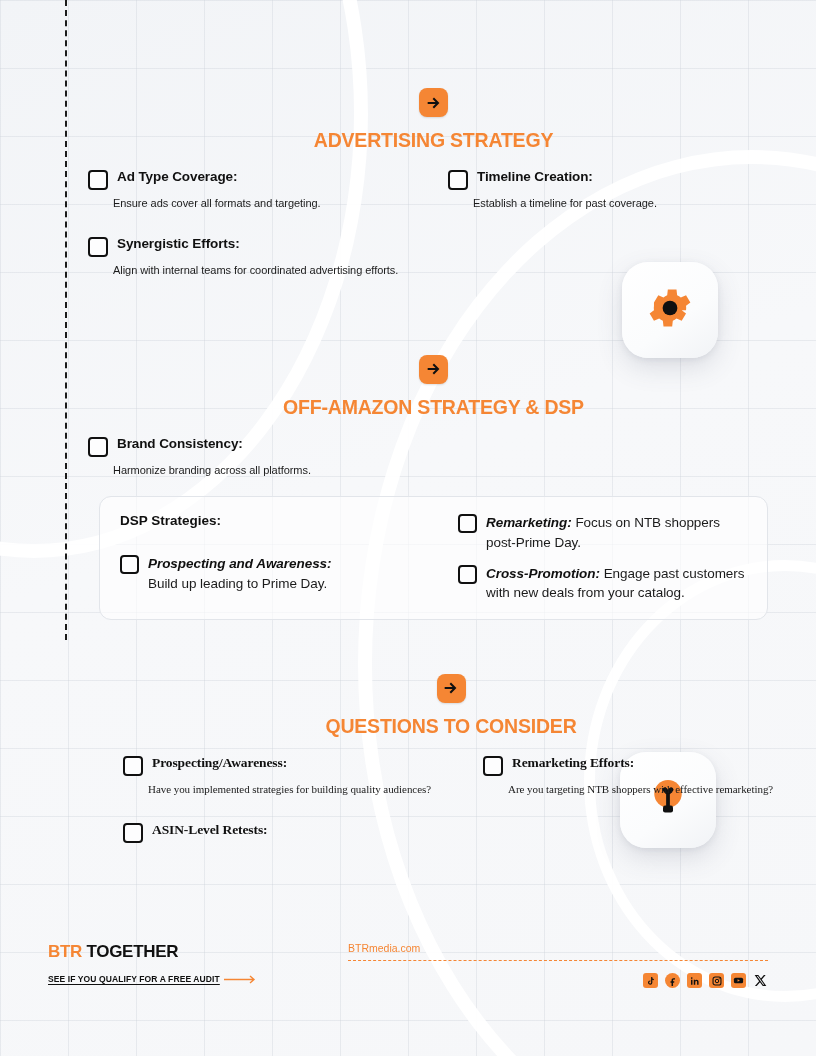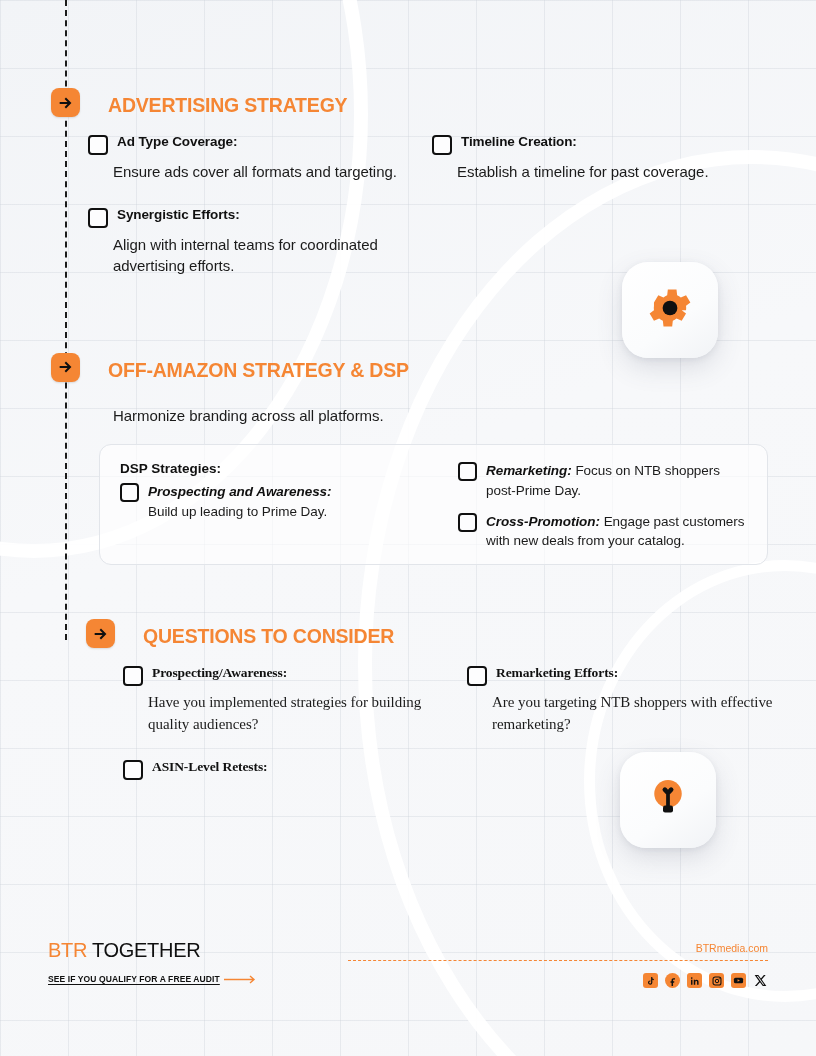--- a/index.html
+++ b/index.html
@@ -52,23 +52,24 @@
   #content {
     position: relative;
     z-index: 5;
   }
 
   .section { position: relative; }
 
   .section-head {
     position: relative;
     display: flex;
-    align-items: flex-end;
-    gap: 28px;
+    align-items: center;
+    gap: 12px;
     padding-left: 51px;
+    flex-direction: column;
   }
   .arrow-badge {
     width: 29px;
     height: 29px;
     flex: 0 0 29px;
     background: #F58634;
     border-radius: 8px;
     display: flex;
     align-items: center;
     justify-content: center;
@@ -81,21 +82,21 @@
     font-weight: 800;
     letter-spacing: -0.2px;
     text-transform: uppercase;
     white-space: nowrap;
   }
 
   .cols {
     display: flex;
     padding-left: 88px;
     padding-right: 40px;
-    gap: 8px;
+    gap: 24px;
   }
   .col { width: 336px; flex: 0 0 336px; }
   .col.right { width: 330px; flex: 0 0 330px; }
 
   .item { margin-bottom: 14px; }
   .item-head {
     display: flex;
     align-items: flex-start;
     gap: 9px;
   }
@@ -114,21 +115,21 @@
     flex: 0 0 15px;
   }
   .item-title {
     font-size: 13.5px;
     font-weight: 800;
     color: #101010;
     letter-spacing: -0.1px;
     line-height: 1.25;
   }
   .item-desc {
-    font-size: 15px;
+    font-size: 11px;
     color: #1b1b1b;
     line-height: 1.44;
     margin-top: 6px;
     margin-left: 25px;
     letter-spacing: -0.05px;
   }
 
   
   .inline-item {
     display: flex;
@@ -160,21 +161,21 @@
     display: flex;
     gap: 18px;
     box-sizing: border-box;
   }
   #dsp-card .dsp-left { width: 320px; flex: 0 0 320px; }
   #dsp-card .dsp-right { flex: 1 1 auto; }
   .dsp-label {
     font-size: 13.5px;
     font-weight: 800;
     color: #101010;
-    margin-bottom: 6px;
+    margin-bottom: 26px;
   }
 
   
   .icon-tile {
     position: absolute;
     width: 96px;
     height: 96px;
     border-radius: 26px;
     background: linear-gradient(145deg, #ffffff 0%, #fbfcfd 60%, #f1f3f6 100%);
     box-shadow: 0 10px 26px rgba(80,90,110,.16), 0 2px 6px rgba(80,90,110,.10);
@@ -195,22 +196,22 @@
     padding: 0 48px 0 48px;
     z-index: 6;
   }
   #footer-row {
     display: flex;
     align-items: flex-end;
     justify-content: space-between;
   }
   #brand-block { position: relative; }
   #brand-line {
-    font-size: 20px;
-    font-weight: 400;
+    font-size: 17px;
+    font-weight: 700;
     letter-spacing: -0.3px;
     line-height: 1;
   }
   #brand-btr { color: #F58634; }
   #brand-together { color: #101010; }
   #cta-row {
     display: flex;
     align-items: center;
     gap: 4px;
     margin-top: 10px;
@@ -219,21 +220,21 @@
     font-size: 8.5px;
     font-weight: 800;
     color: #101010;
     text-decoration: underline;
     text-underline-offset: 2px;
     letter-spacing: .1px;
   }
   #cta-arrow { display: block; }
 
   #footer-right {
-    text-align: right;
+    text-align: left;
   }
   #site-url {
     font-size: 10.5px;
     color: #F58634;
     margin-bottom: 6px;
   }
   #dash-rule {
     border: 0;
     border-top: 1.5px dashed #F58634;
     margin: 0 0 12px 0;
@@ -340,20 +341,24 @@
           <svg width="16" height="16" viewBox="0 0 24 24" aria-hidden="true">
             <path d="M4 12h13M12 6l6 6-6 6" stroke="#101010" stroke-width="3" fill="none" stroke-linecap="square"></path>
           </svg>
         </span>
         <span class="section-title">OFF-AMAZON STRATEGY &amp; DSP</span>
       </div>
 
       <div class="cols" style="margin-top:17px;">
         <div class="col">
           <div class="item">
+            <div class="item-head">
+              <span class="cb"></span>
+              <span class="item-title">Brand Consistency:</span>
+            </div>
             <div class="item-desc">Harmonize branding across all platforms.</div>
           </div>
         </div>
         <div class="col right"></div>
       </div>
 
       <div id="dsp-card">
         <div class="dsp-left">
           <div class="dsp-label">DSP Strategies:</div>
 

